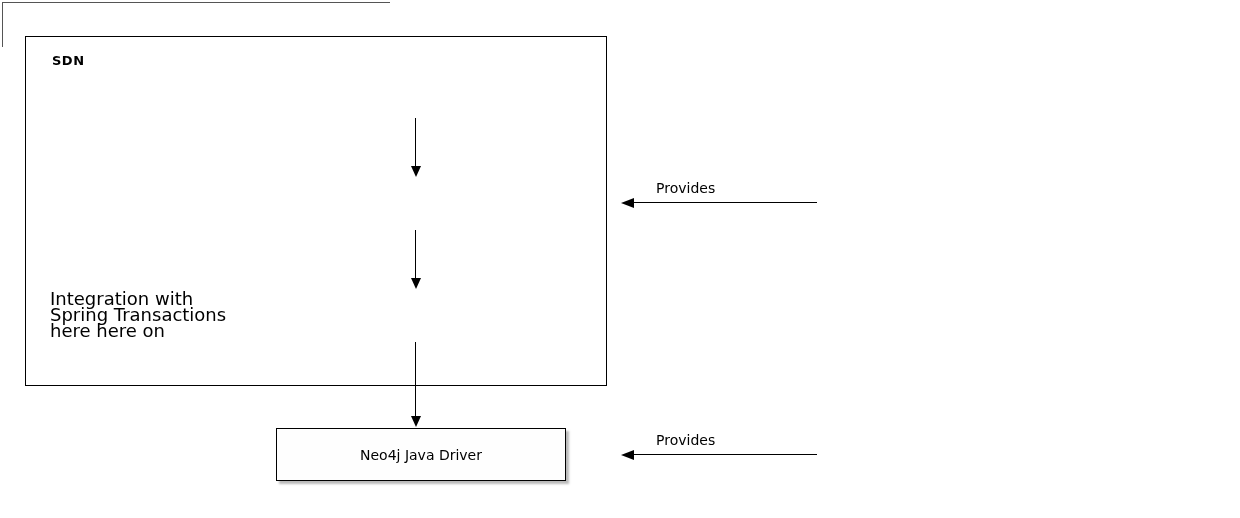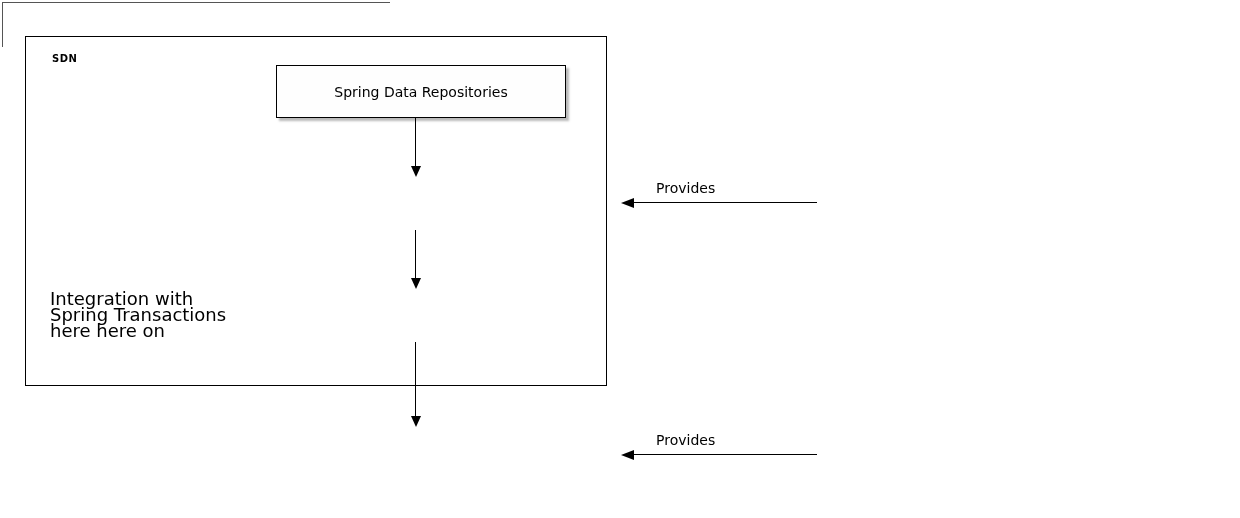--- a/index.html
+++ b/index.html
@@ -21,21 +21,21 @@
   .sdn-frame {
     position: absolute;
     left: 25px; top: 36px;
     width: 580px; height: 348px;
     border: 1px solid #000;
     background: transparent;
   }
   .sdn-frame-label {
     position: absolute;
     left: 26px; top: 16px;
-    font-size: 10px;
+    font-size: 13px;
     font-weight: bold;
     letter-spacing: 0.5px;
   }
   
   .frame-border-gap {
     position: absolute;
     left: 406px; top: 383px;
     width: 20px; height: 4px;
     background: #ffffff;
   }
@@ -119,26 +119,26 @@
     <div class="sdn-frame-label">SDN</div>
     <div class="frame-border-gap"></div>
   </div>
 
   <div class="side-note">
     <div>Integration with</div>
     <div>Spring Transactions</div>
     <div>here here on</div>
   </div>
 
-  <div class="node node-col" id="node-spring-data-repositories">
-    <span>Spring Data Repositories</span>
-  </div>
 
 
 
+  <div class="node node-col" id="node-neo4j-java-driver">
+    <span>Neo4j Java Driver</span>
+  </div>
 
 
 
   <div class="vline" id="line-repo-template"></div>
   <div class="v-head" id="head-repo-template"></div>
 
   <div class="vline" id="line-template-client"></div>
   <div class="v-head" id="head-template-client"></div>
 
   <div class="vline" id="line-client-driver"></div>

